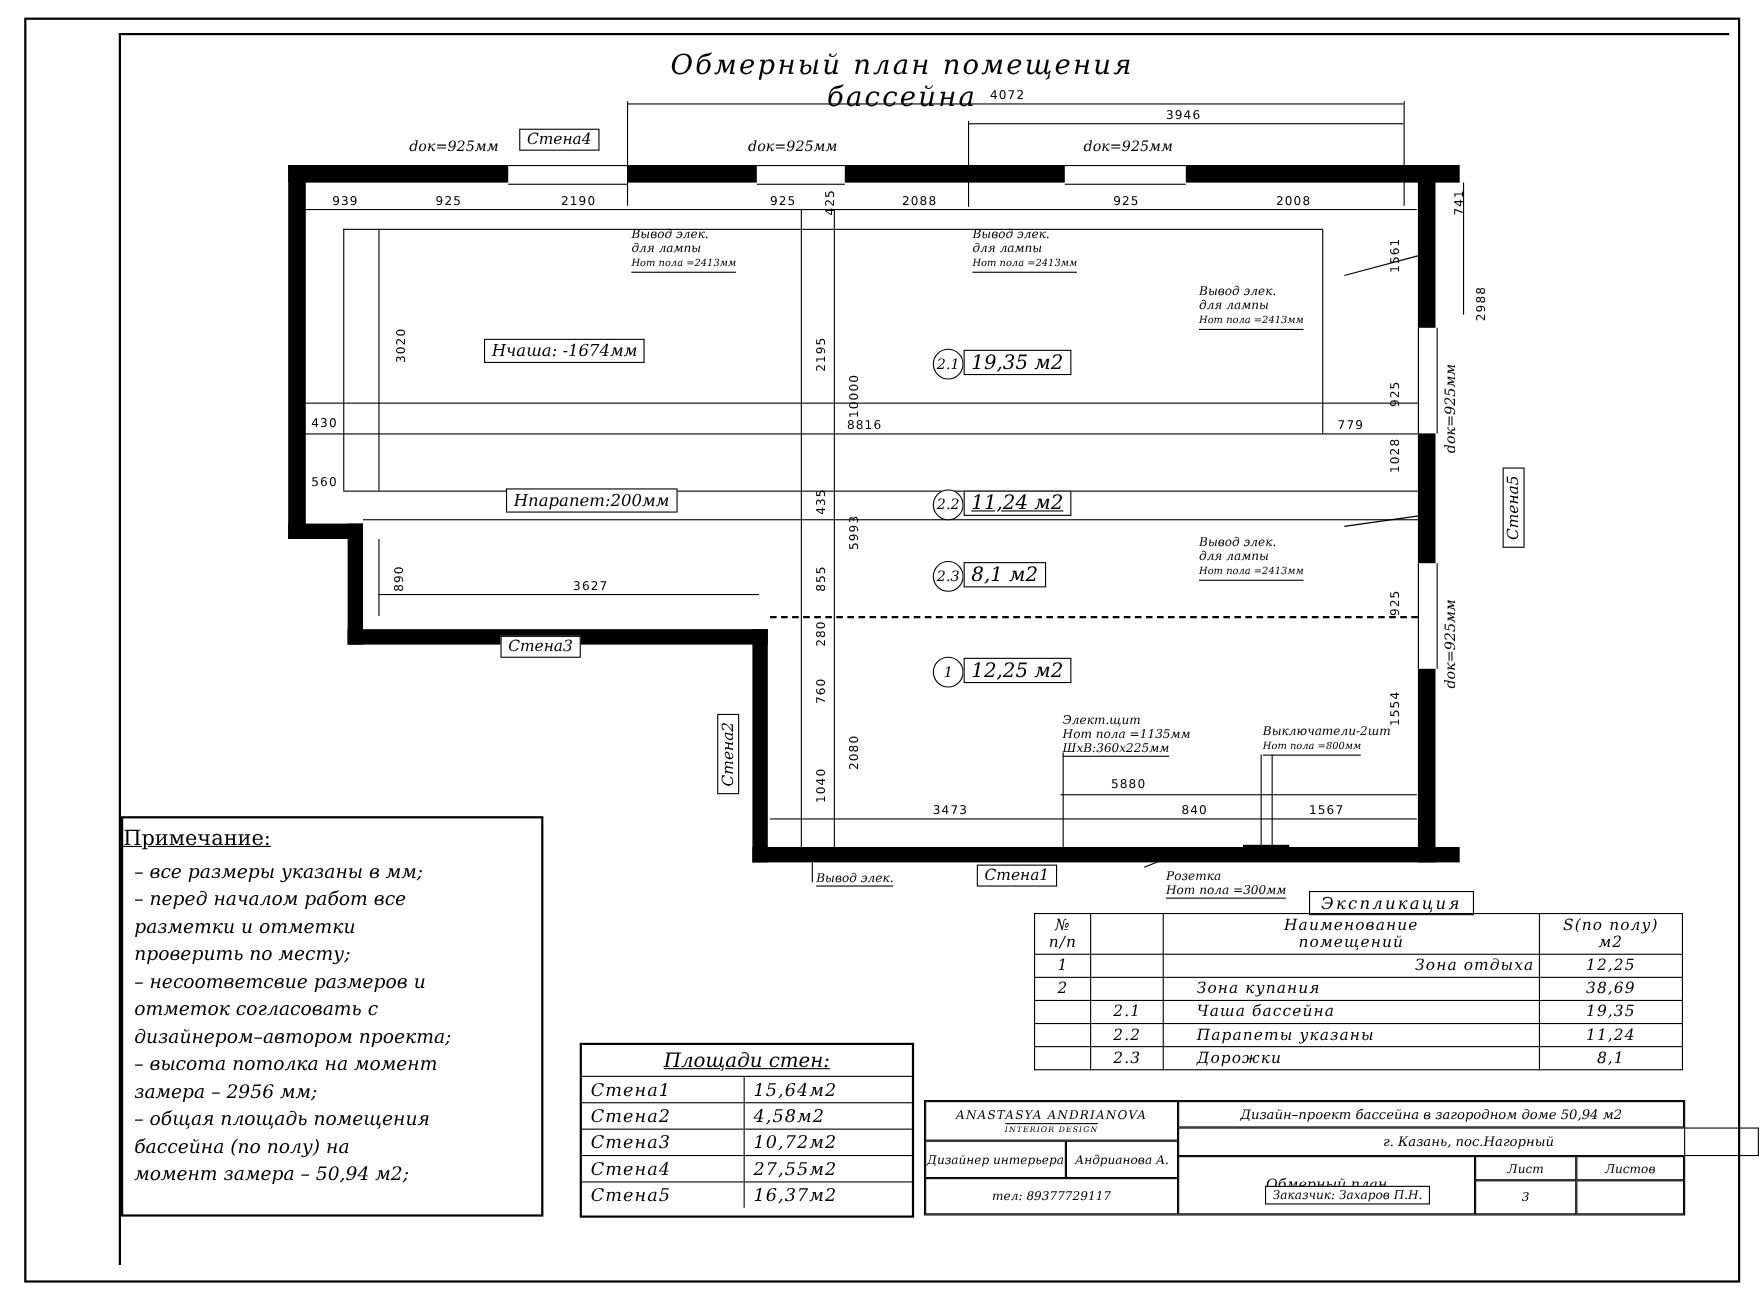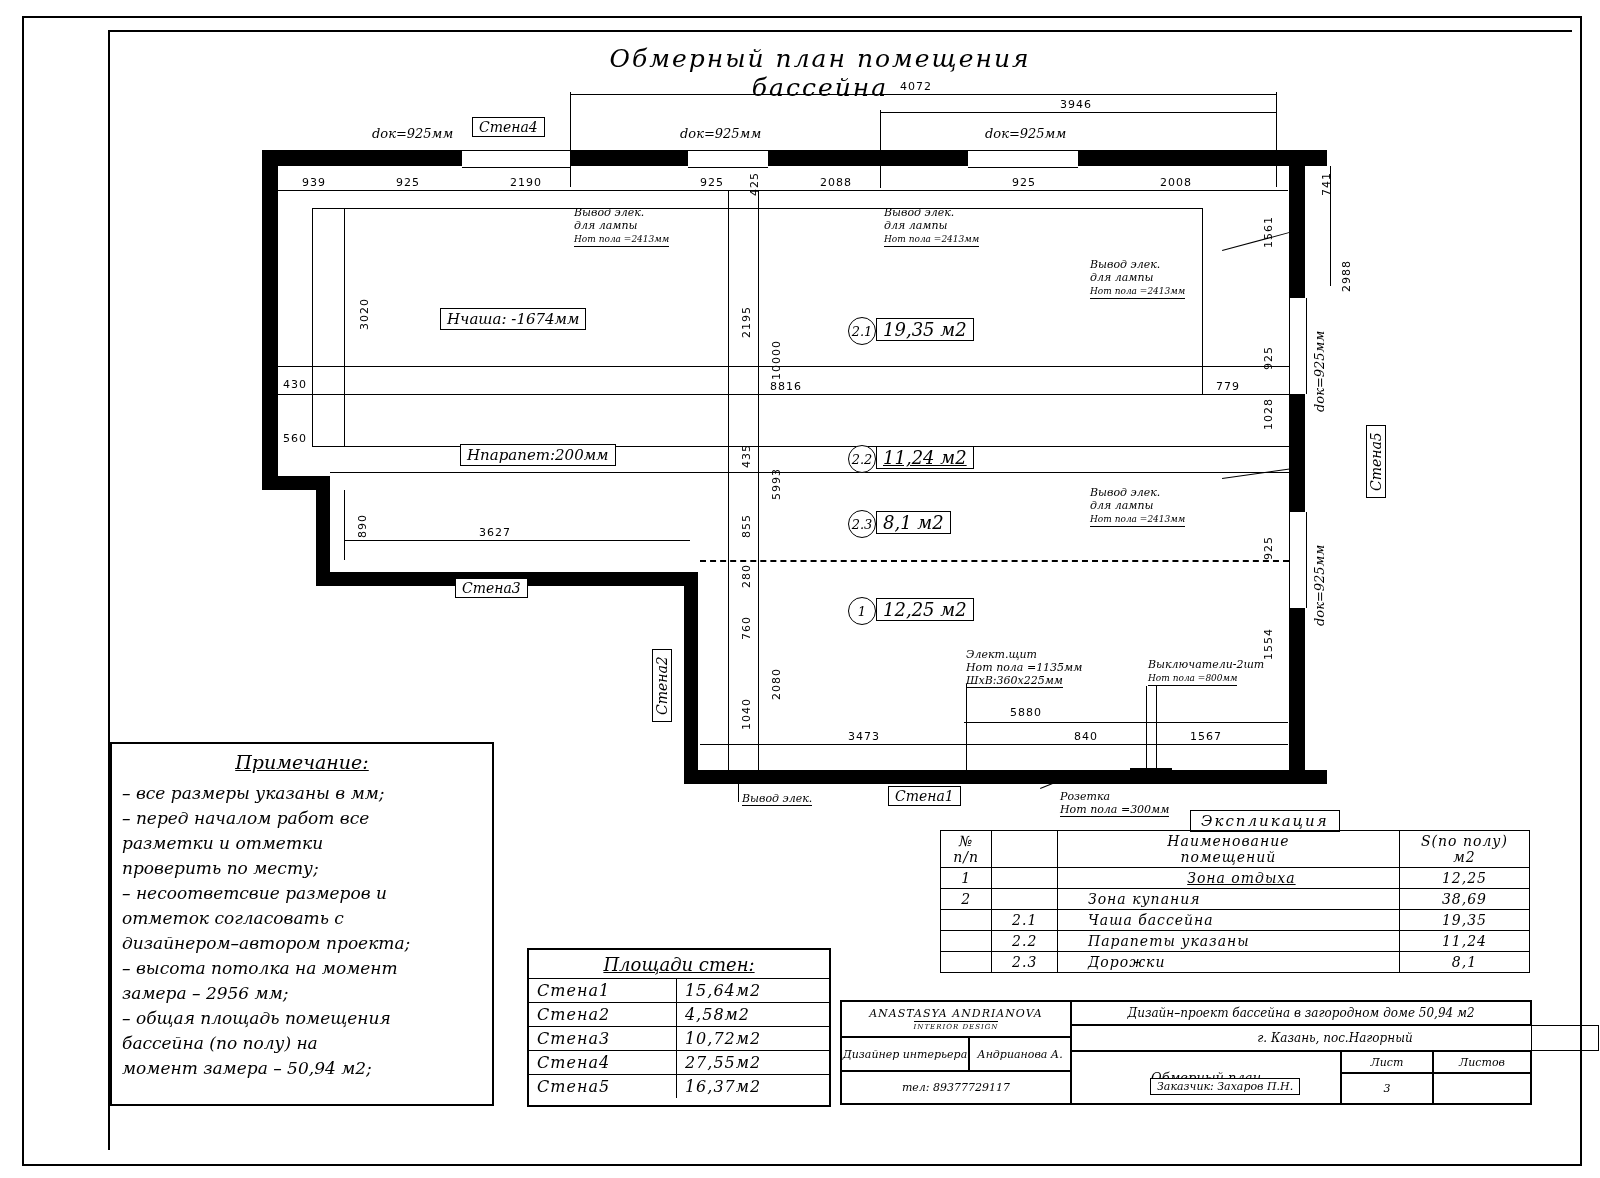--- a/index.html
+++ b/index.html
@@ -23,21 +23,21 @@
   .dim.v{transform-origin:0 0;transform:rotate(-90deg);}
   .lbl{position:absolute;font-family:"DejaVu Serif",serif;font-style:italic;font-size:13px;white-space:nowrap;}
   .boxed{position:absolute;border:1px solid #000;padding:1px 6px;font-family:"DejaVu Serif",serif;font-style:italic;font-size:14px;white-space:nowrap;background:#fff;}
   .boxed.v{transform-origin:0 0;transform:rotate(-90deg);}
   .note-txt{position:absolute;font-family:"DejaVu Serif",serif;font-style:italic;font-size:11px;line-height:13px;white-space:nowrap;}
   .area{position:absolute;font-family:"DejaVu Serif",serif;font-style:italic;font-size:18px;border-bottom:1px solid #000;border-left:1px solid #000;border-right:1px solid #000;border-top:1px solid #000;padding:0 6px;background:#fff;white-space:nowrap;}
   .circ{position:absolute;border:1px solid #000;border-radius:50%;width:26px;height:26px;display:flex;align-items:center;justify-content:center;font-family:"DejaVu Serif",serif;font-style:italic;font-size:13px;background:#fff;}
 
   
   #notes{position:absolute;left:110px;top:742px;width:380px;height:360px;border:2px solid #000;background:#fff;}
-  #notes .hdr{text-align:center;font-family:"DejaVu Serif",serif;font-style:italic;font-size:19px;margin-top:7px;text-decoration:underline;}
+  #notes .hdr{font-family:"DejaVu Serif",serif;font-size:19px;margin-top:7px;text-decoration:underline;}
   #notes ul{list-style:none;margin:8px 0 0 0;padding:0 10px;}
   #notes li{font-family:"DejaVu Serif",serif;font-style:italic;font-size:17px;line-height:25px;}
 
   
   #wallareas{position:absolute;left:527px;top:948px;width:300px;height:155px;border:2px solid #000;background:#fff;}
   #wallareas .hdr{text-align:center;font-family:"DejaVu Serif",serif;font-style:italic;font-size:18px;padding:4px 0 3px;text-decoration:underline;}
   #wallareas table{border-collapse:collapse;width:100%;}
   #wallareas td{border-top:1px solid #000;font-family:"DejaVu Serif",serif;font-style:italic;font-size:16px;padding:2px 8px;letter-spacing:1px;}
   #wallareas td.v{border-left:1px solid #000;}
 
@@ -144,21 +144,21 @@
   <div class="dim v" style="left:1262px;top:248px;">1561</div>
   <div class="dim v" style="left:1340px;top:292px;">2988</div>
   <div class="dim v" style="left:1262px;top:370px;">925</div>
   <div class="dim v" style="left:1262px;top:430px;">1028</div>
   <div class="dim v" style="left:1262px;top:560px;">925</div>
   <div class="dim v" style="left:1262px;top:660px;">1554</div>
   <div class="ln v" style="left:1330px;top:166px;height:120px;"></div>
 
   <div class="dim" style="left:770px;top:380px;">8816</div>
   <div class="dim" style="left:1216px;top:380px;">779</div>
-  <div class="dim" style="left:479px;top:526px;">3627</div>
+  <div class="dim" style="left:521px;top:526px;">3627</div>
   <div class="dim" style="left:1010px;top:706px;">5880</div>
   <div class="dim" style="left:848px;top:730px;">3473</div>
   <div class="dim" style="left:1074px;top:730px;">840</div>
   <div class="dim" style="left:1190px;top:730px;">1567</div>
   <div class="ln h" style="left:700px;top:744px;width:588px;"></div>
   <div class="ln h" style="left:964px;top:722px;width:324px;"></div>
   <div class="ln h" style="left:344px;top:540px;width:346px;"></div>
 
   <div class="note-txt" style="left:574px;top:206px;">
     <div>Вывод элек.</div>
@@ -279,21 +279,21 @@
           <div>помещений</div>
         </th>
         <th style="width:120px;">
           <div>S(по полу)</div>
           <div>м2</div>
         </th>
       </tr>
       <tr>
         <td>1</td>
         <td></td>
-        <td style="text-align:center;padding-left:30px;text-decoration:underline;">Зона  отдыха</td>
+        <td style="text-align:right;padding-left:30px;">Зона  отдыха</td>
         <td>12,25</td>
       </tr>
       <tr>
         <td>2</td>
         <td></td>
         <td style="text-align:left;padding-left:30px;">Зона  купания</td>
         <td>38,69</td>
       </tr>
       <tr>
         <td></td>

